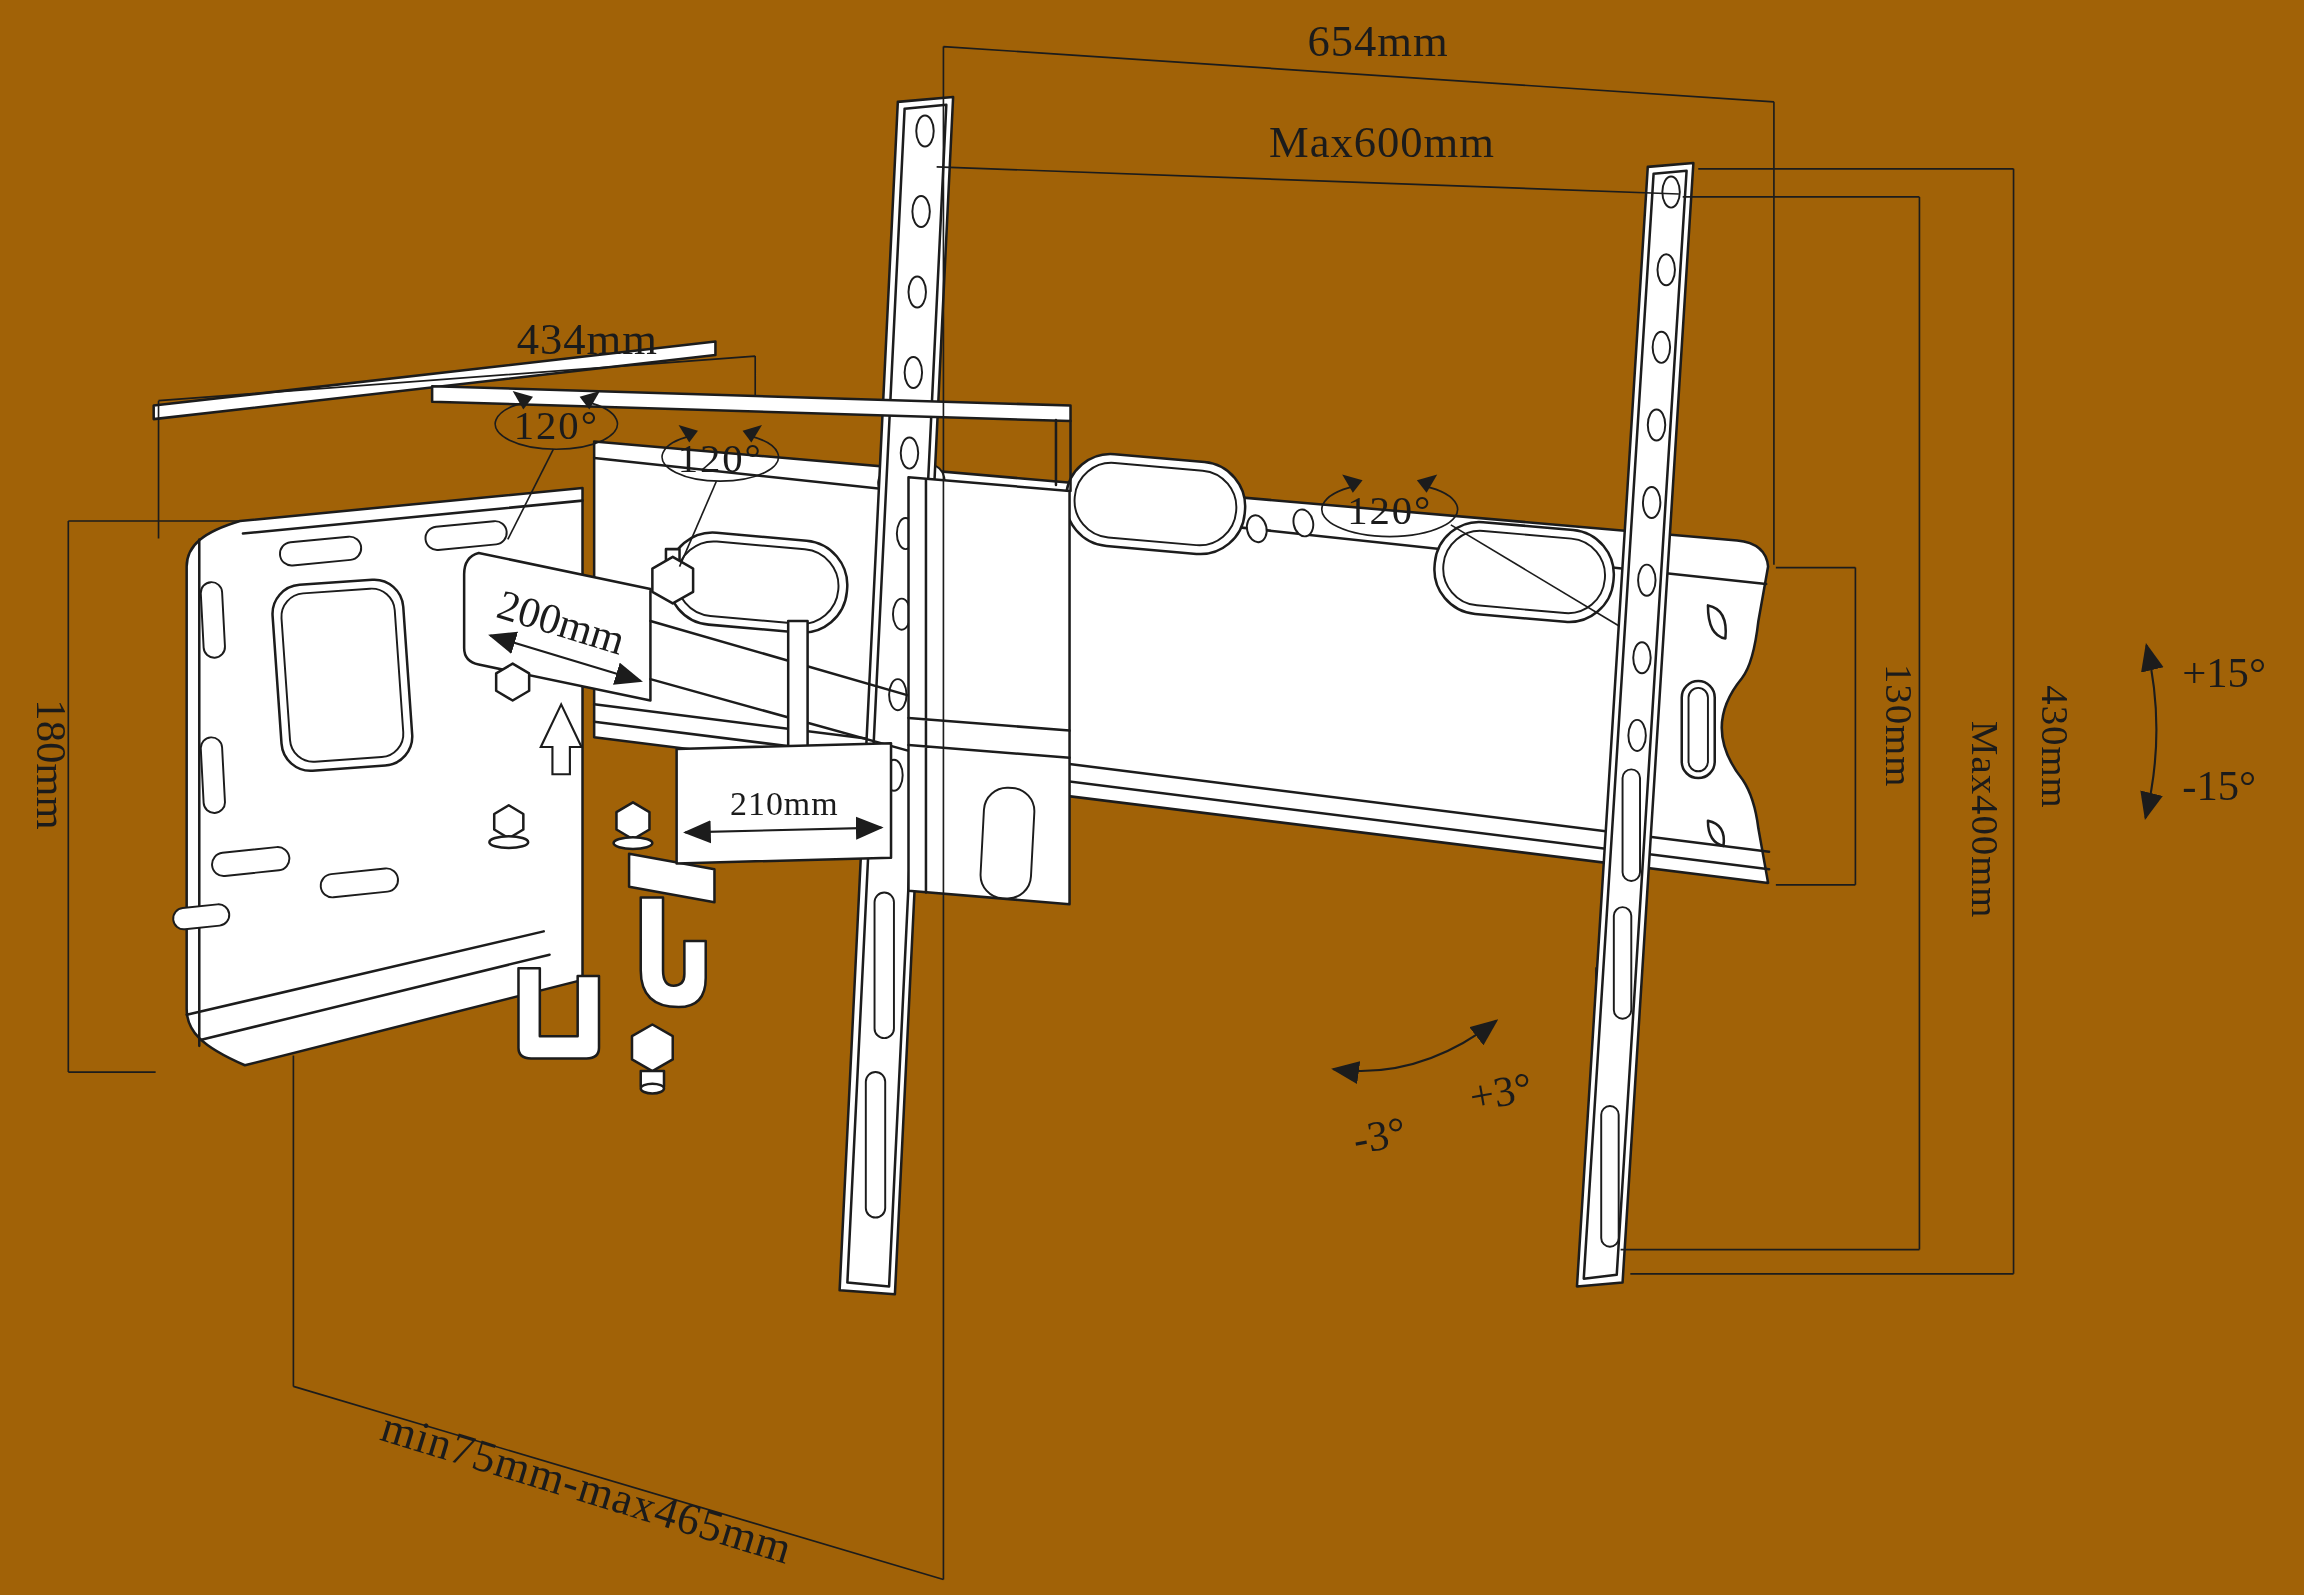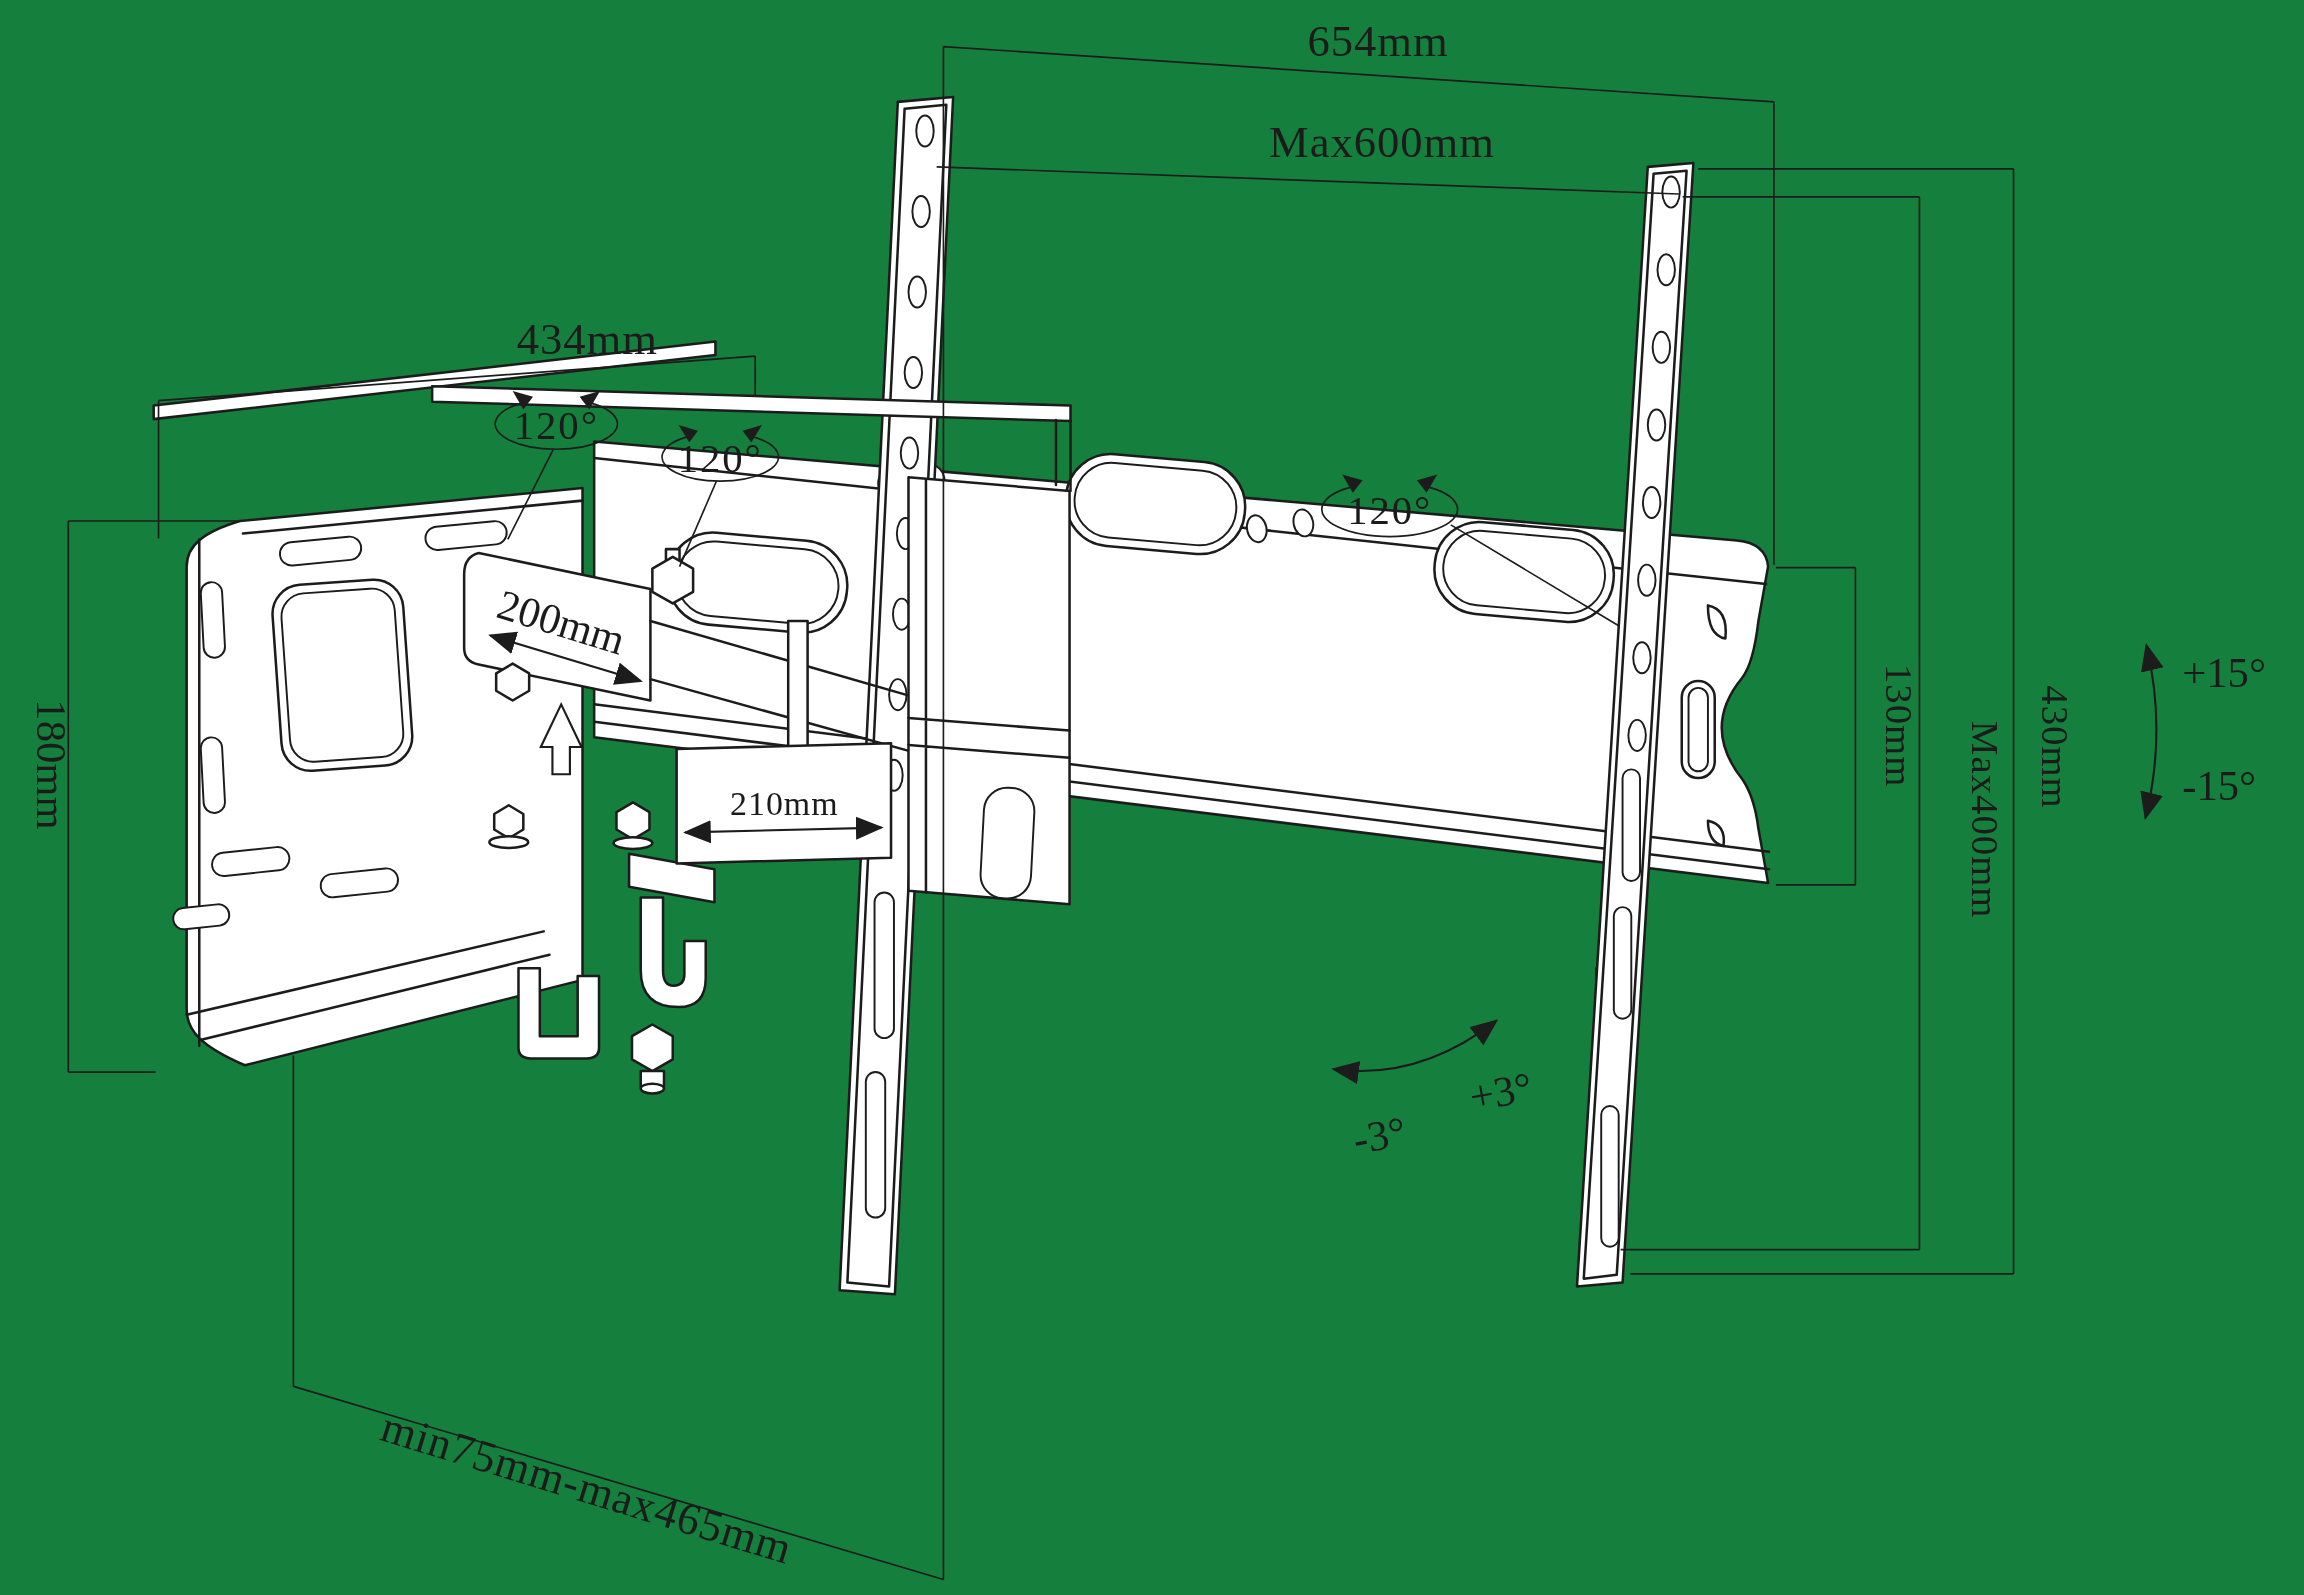--- a/index.html
+++ b/index.html
@@ -1,16 +1,16 @@
 <!DOCTYPE html>
 <html><head>
 <meta charset="utf-8">
 <style>
   html,body{margin:0;padding:0;background:#fff;}
-  .frame{position:relative;width:2305px;height:1595px;background:#15803d;overflow:hidden;
+  .frame{position:relative;width:2305px;height:1595px;background:#a16207;overflow:hidden;
          font-family:"Liberation Serif","DejaVu Serif",serif;}
   svg{display:block}
   .ln{stroke:#1c1c1c;stroke-width:2.6;fill:none;stroke-linecap:round;stroke-linejoin:round;}
   .lnw{stroke:#1c1c1c;stroke-width:2.6;fill:#ffffff;stroke-linejoin:round;}
   .lnt{stroke:#1c1c1c;stroke-width:2;fill:#ffffff;}
   .dim{stroke:#1c1c1c;stroke-width:1.7;fill:none;stroke-linecap:butt;}
   .arr{stroke:#1c1c1c;stroke-width:2.2;fill:none;}
   .ah{fill:#1c1c1c;stroke:none;}
   text{fill:#1b1b1b;}
   .t46{font-size:46px;letter-spacing:1px;}

